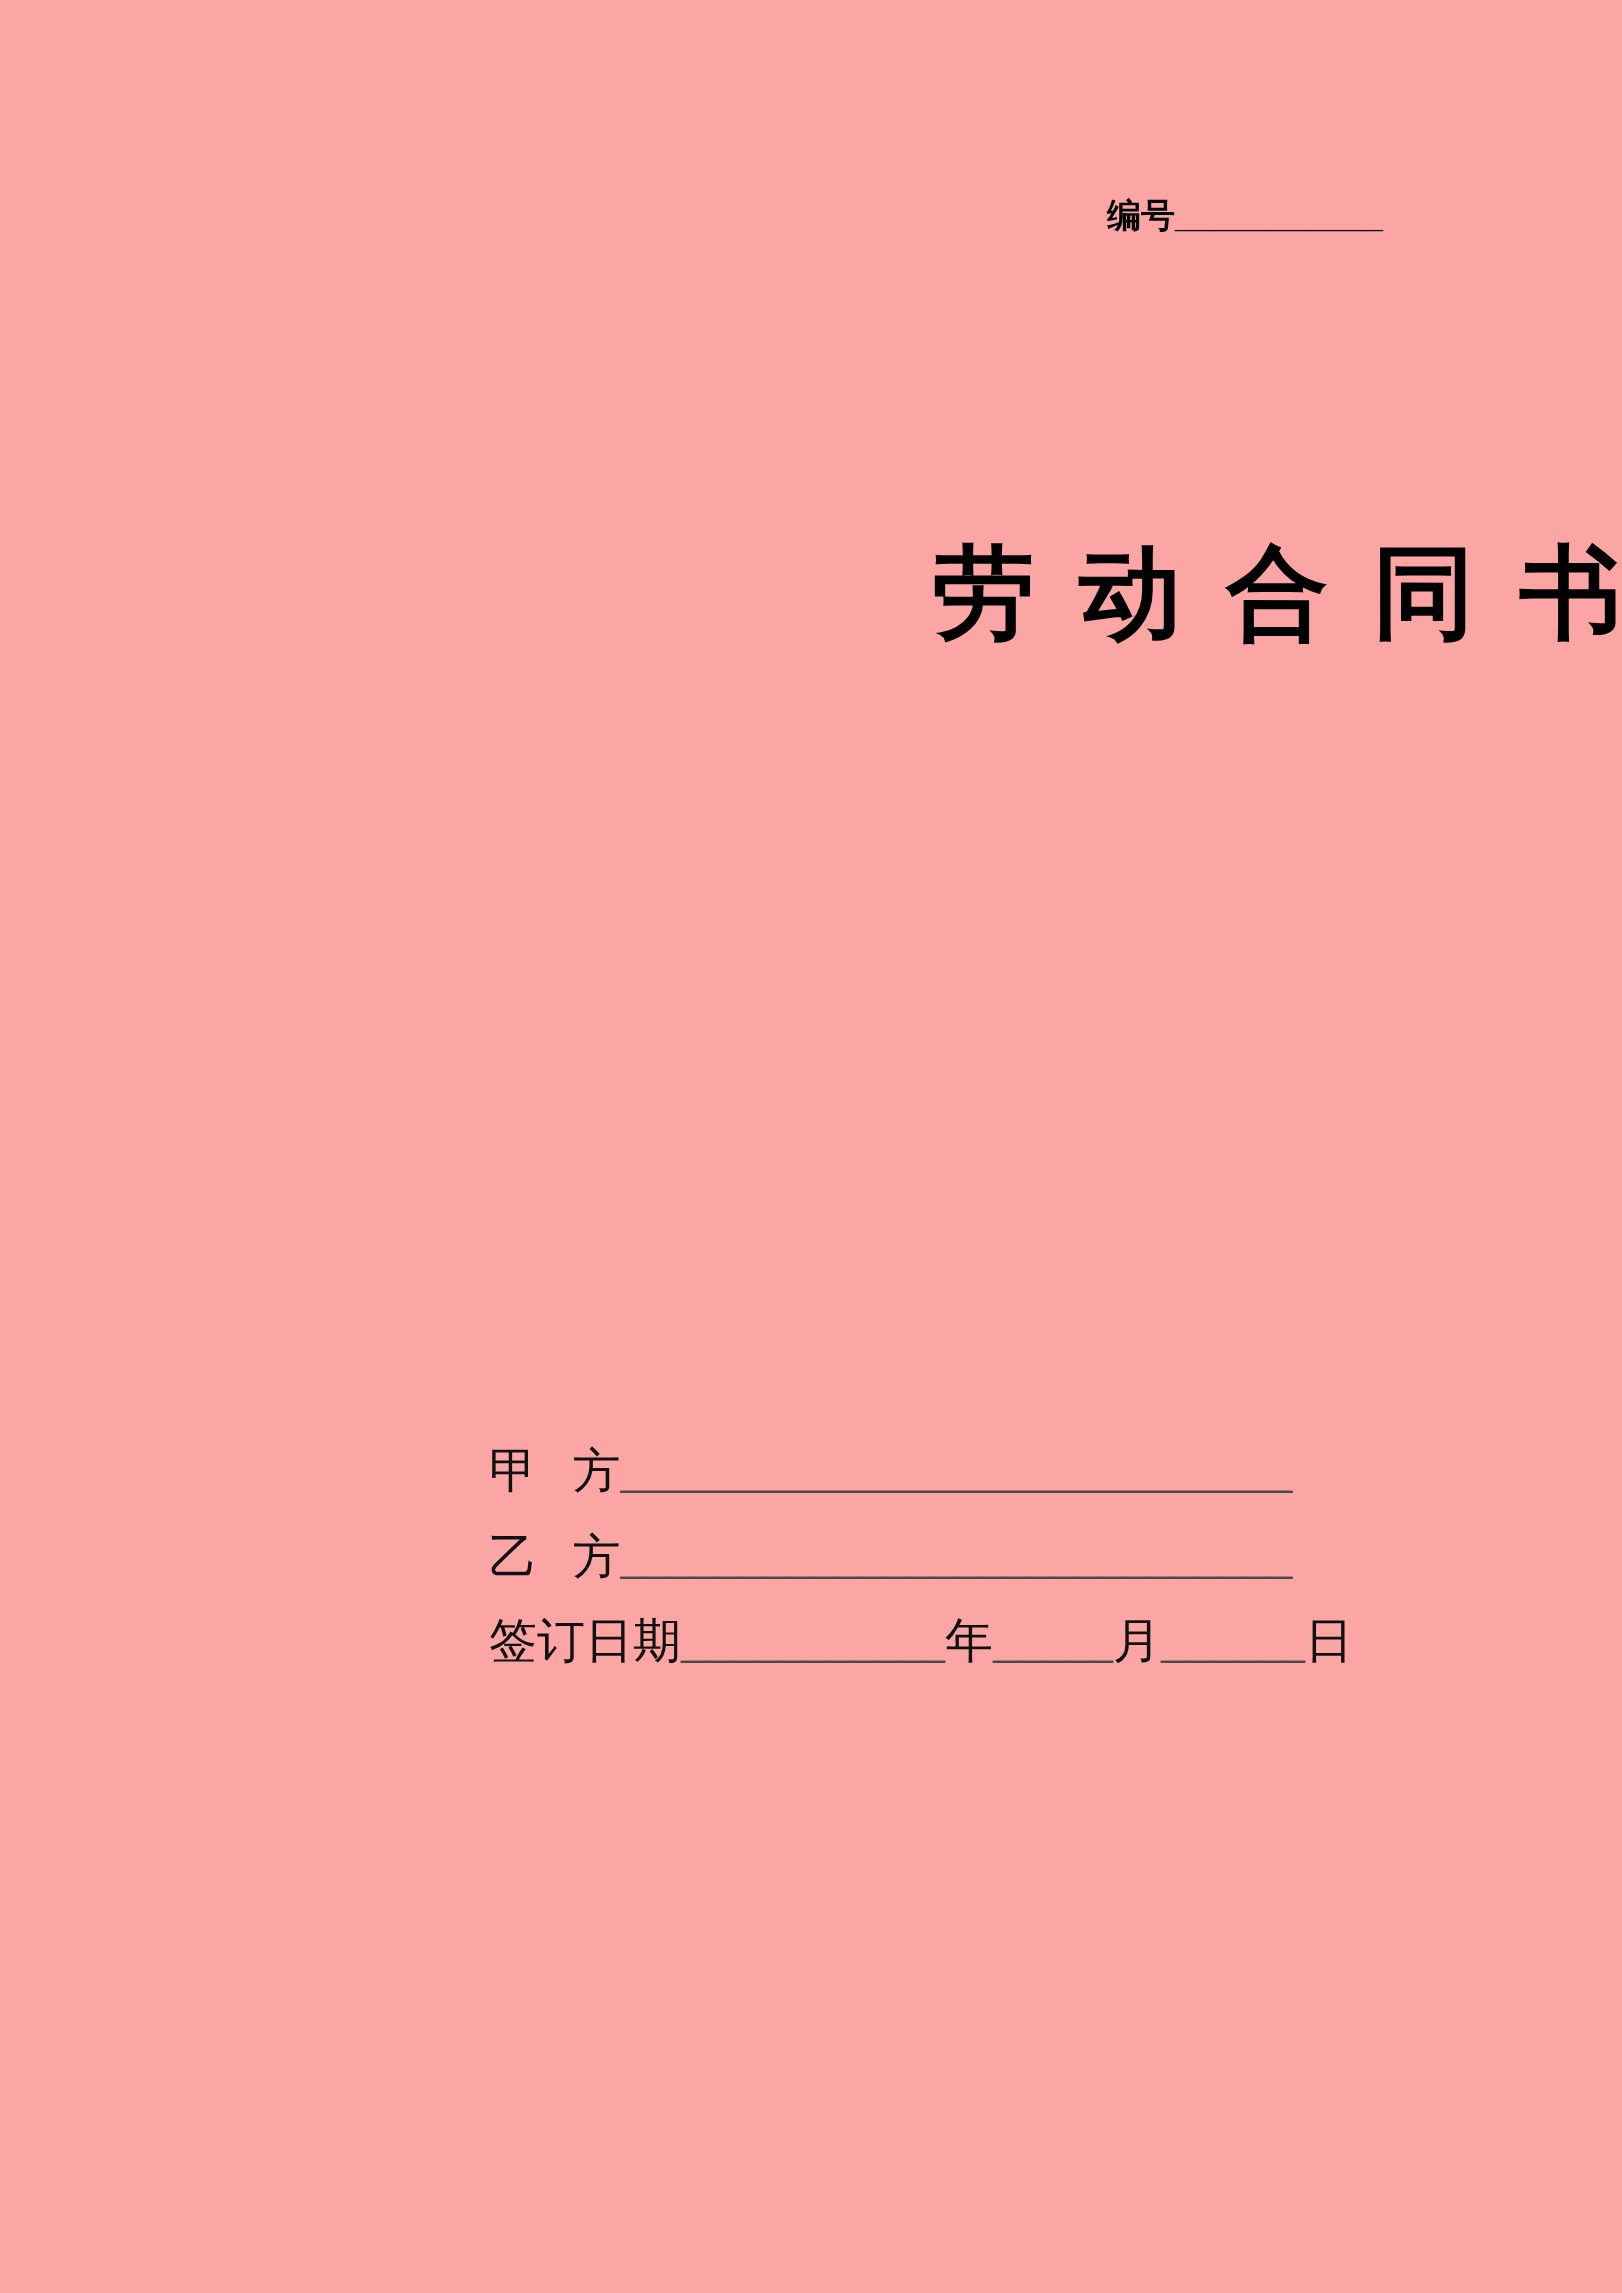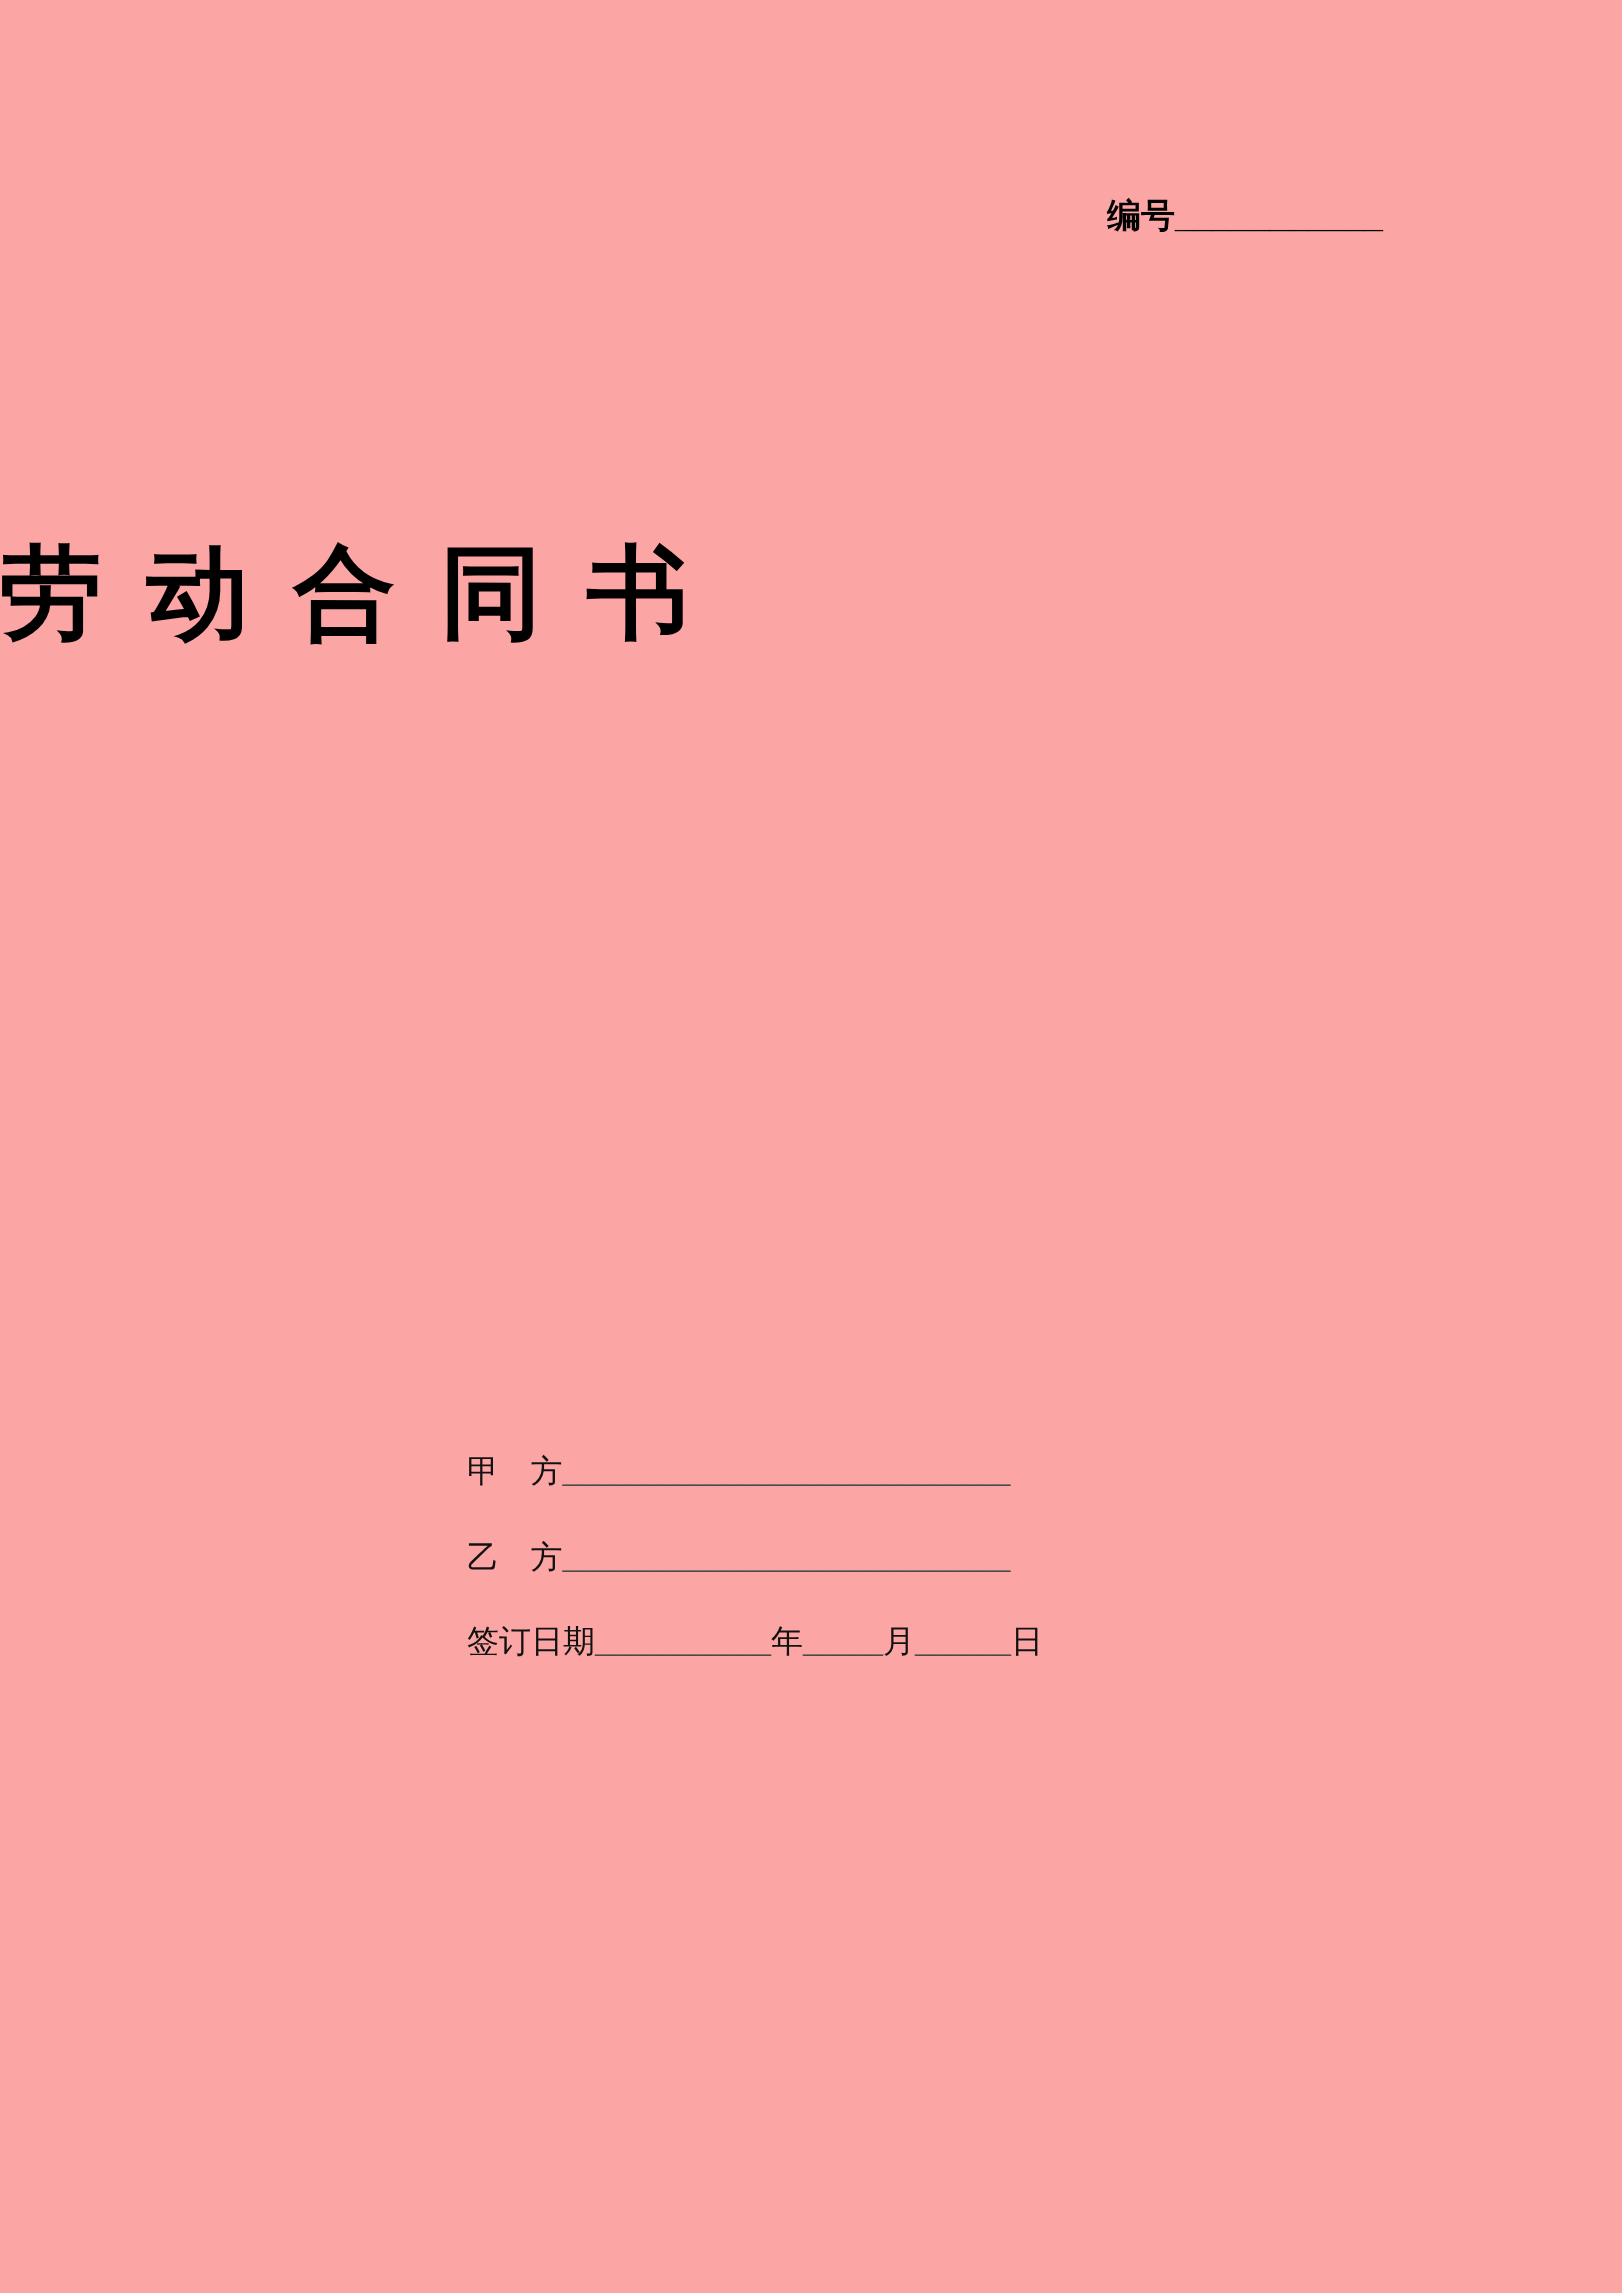--- a/index.html
+++ b/index.html
@@ -35,38 +35,38 @@
     color: #000000;
   }
 
   
   .doc-title {
     position: absolute;
     top: 538px;
     left: 0;
     width: 100%;
     margin: 0;
-    text-align: left;
+    text-align: right;
     font-family: "Liberation Sans", sans-serif;
     font-weight: 700;
     font-size: 102px;
     line-height: 111px;
     letter-spacing: 1.8px;
     word-spacing: 12.7px;
     color: #000000;
     white-space: nowrap;
   }
 
   
   .fill-row {
     position: absolute;
-    left: 467px;
+    left: 489px;
     white-space: nowrap;
     font-family: "Liberation Serif", serif;
-    font-size: 32px;
+    font-size: 48px;
     line-height: 48px;
     color: #111111;
   }
   .row-party-a { top: 1447px; }
   .row-party-b { top: 1533px; }
   .row-date    { top: 1617px; }
 
   .wide-label {
     word-spacing: 23.6px; 
   }

